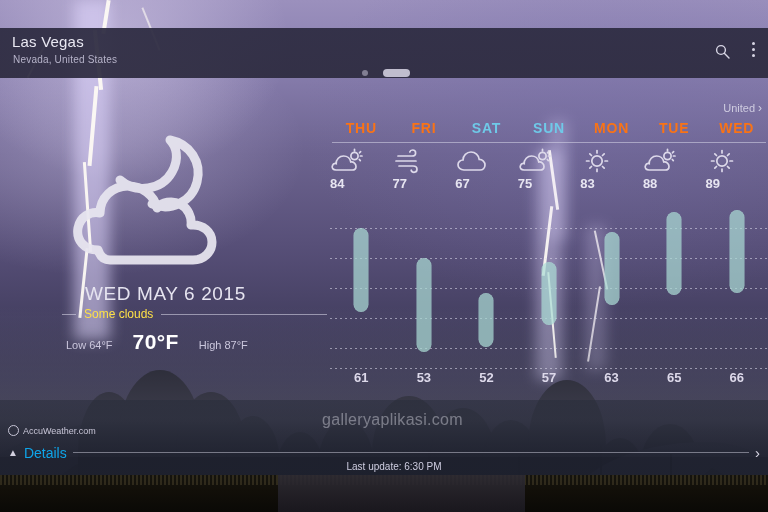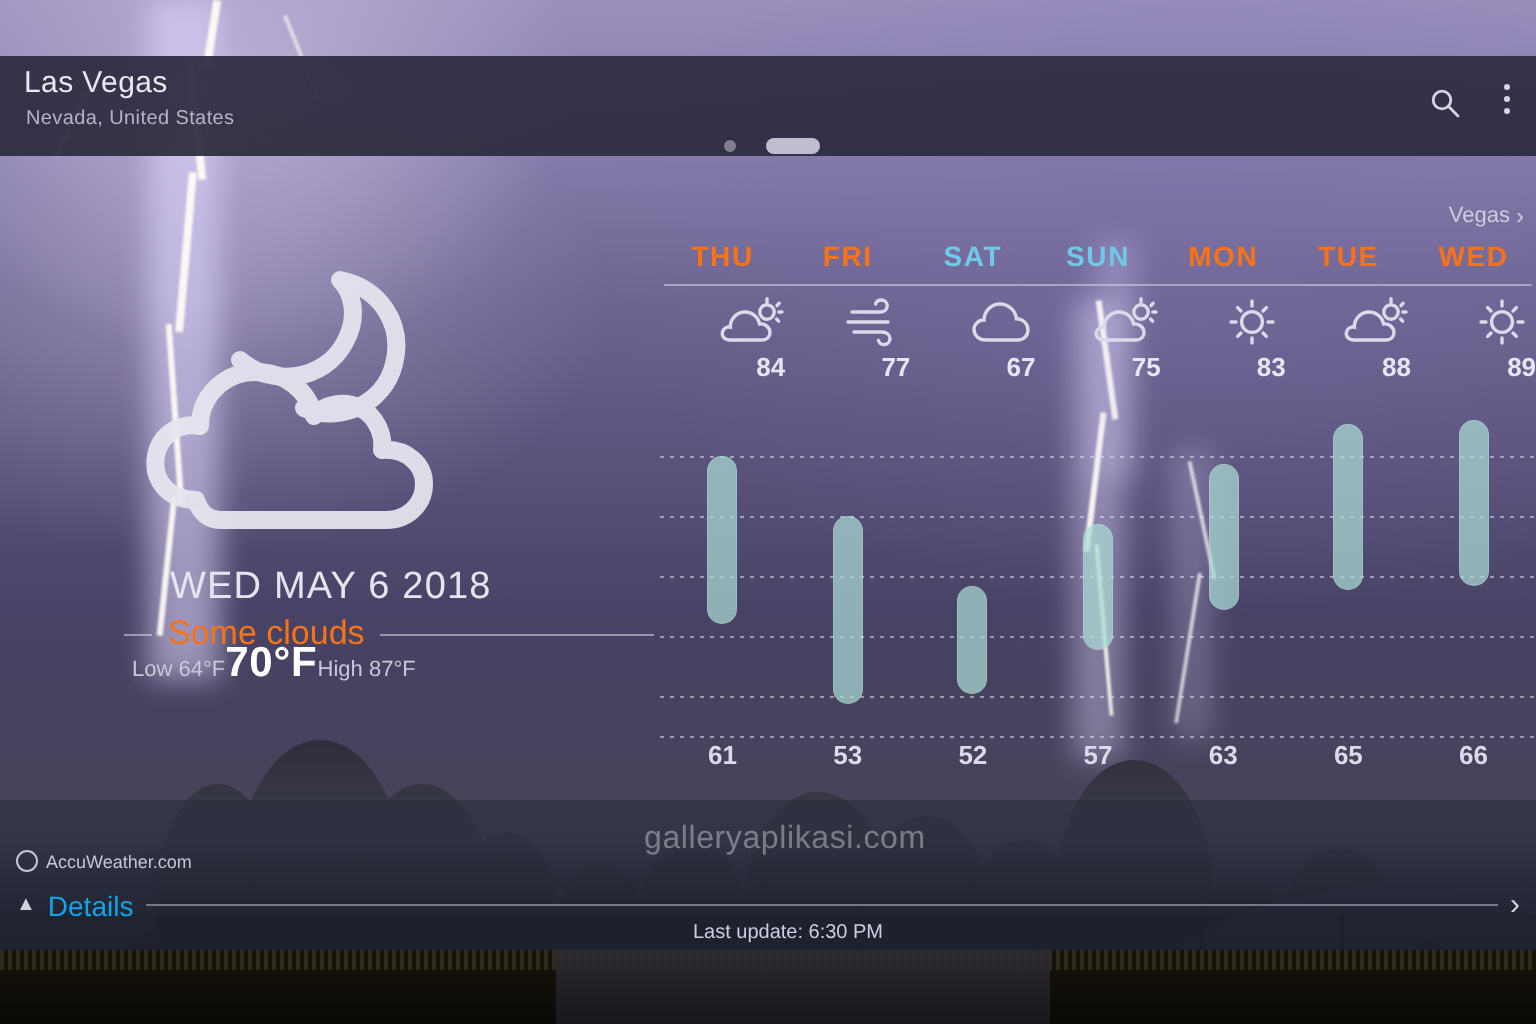--- a/index.html
+++ b/index.html
@@ -51,36 +51,36 @@
   .pager{position:absolute;left:362px;top:69px;display:flex;align-items:center;gap:15px;}
   .pager .dot{width:6px;height:6px;border-radius:50%;background:rgba(225,222,240,.45);}
   .pager .pill{width:27px;height:8px;border-radius:4px;background:rgba(232,230,245,.78);}
 
   
   .cur-icon{position:absolute;left:62px;top:132px;width:186px;height:150px;}
   .cur-date{position:absolute;left:85px;top:283px;color:#e6e4f0;font-size:19px;letter-spacing:.6px;}
   .cur-cond-wrap{position:absolute;left:62px;top:307px;width:265px;display:flex;align-items:center;gap:8px;}
   .cur-cond-wrap .rule{flex:0 0 14px;height:1px;background:rgba(222,220,236,.55);}
   .cur-cond-wrap .rule.r2{flex:1;}
-  .cur-cond{color:#f97316;font-size:17px;white-space:nowrap;}
-  .cur-temps{position:absolute;left:66px;top:320px;display:flex;align-items:baseline;gap:0;color:#dcd9ec;}
+  .cur-cond{color:#fde047;font-size:12px;white-space:nowrap;}
+  .cur-temps{position:absolute;left:66px;top:330px;display:flex;align-items:baseline;gap:20px;color:#dcd9ec;}
   .cur-temps .small{font-size:11px;color:#cbc7dd;}
   .cur-temps .big{font-size:21px;color:#ffffff;font-weight:bold;letter-spacing:.4px;}
 
   
   .forecast{position:absolute;left:330px;top:100px;width:438px;height:300px;}
   .hourly{position:absolute;right:6px;top:2px;color:#cfcce0;font-size:11px;cursor:pointer;display:flex;align-items:center;gap:3px;}
   .hourly .chev{font-size:12px;line-height:1;}
   .days{position:absolute;left:0;top:20px;width:438px;display:flex;}
   .daycol{flex:1;text-align:center;}
   .dayname{font-size:14px;font-weight:bold;color:#f97316;letter-spacing:.8px;}
   .dayname.hl{color:#6fc9e8;}
   .divider{position:absolute;left:2px;top:42px;width:434px;height:1px;background:rgba(215,213,232,.55);}
   .icons{position:absolute;left:0;top:48px;width:438px;display:flex;}
-  .icocol{flex:1;display:flex;flex-direction:column;align-items:flex-end;}
+  .icocol{flex:1;display:flex;flex-direction:column;align-items:flex-start;}
   .hi{margin-top:2px;font-size:13px;font-weight:bold;color:#e7e5f1;}
 
   
   .chart{position:absolute;left:0;top:110px;width:438px;height:160px;}
   .gridline{position:absolute;left:0;right:0;height:1px;
      background-image:linear-gradient(90deg, rgba(226,224,240,.55) 0 2px, rgba(0,0,0,0) 2px 5px);
      background-size:5px 1px;}
   .bars{position:absolute;left:0;top:0;width:438px;height:160px;display:flex;}
   .barcol{flex:1;position:relative;}
   .bar{position:absolute;left:50%;transform:translateX(-50%);width:15px;border-radius:8px;
@@ -176,36 +176,36 @@
   </div>
 
   <div class="cur-icon">
     <svg width="186" height="150" viewBox="0 0 186 150">
       <g fill="none" stroke="#e8e6f0" stroke-width="9" stroke-linecap="round" stroke-linejoin="round" opacity="0.93">
         <path d="M58 48 C74 62 100 58 110 40 C118 26 114 14 108 8 C128 12 140 30 135 50 C130 70 108 80 90 72"></path>
         <path d="M36 118 C22 118 14 108 16 96 C18 85 28 79 38 81 C38 66 50 54 66 54 C80 54 92 63 95 76 C100 70 110 68 118 72 C126 76 130 85 129 93 C141 92 150 100 150 110 C150 120 142 128 131 128 L48 128 C42 128 38 124 36 118 Z"></path>
       </g>
     </svg>
   </div>
-  <div class="cur-date">WED MAY 6 2018</div>
+  <div class="cur-date">WED MAY 6 2015</div>
   <div class="cur-cond-wrap">
     <span class="rule"></span>
     <span class="cur-cond">Some clouds</span>
     <span class="rule r2"></span>
   </div>
   <div class="cur-temps">
     <span class="small">Low 64°F</span>
     <span class="big">70°F</span>
     <span class="small">High 87°F</span>
   </div>
 
   <div class="forecast">
 
     <div class="hourly">
-      <span>Vegas</span>
+      <span>United</span>
       <span class="chev">›</span>
     </div>
 
     <div class="days">
       <div class="daycol">
           <div class="dayname">THU</div>
         </div>
       <div class="daycol">
           <div class="dayname">FRI</div>
         </div>

